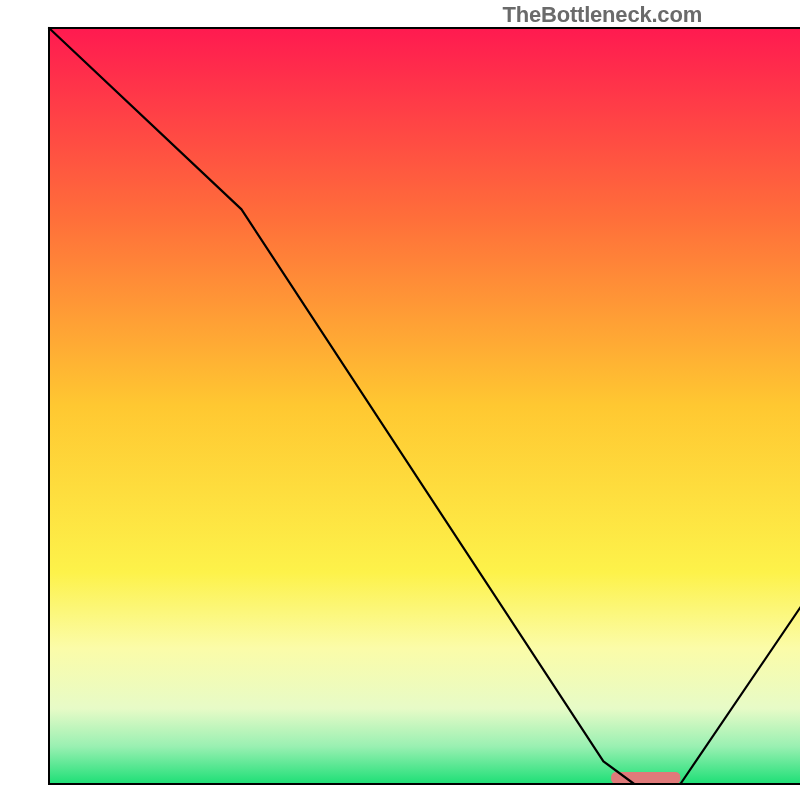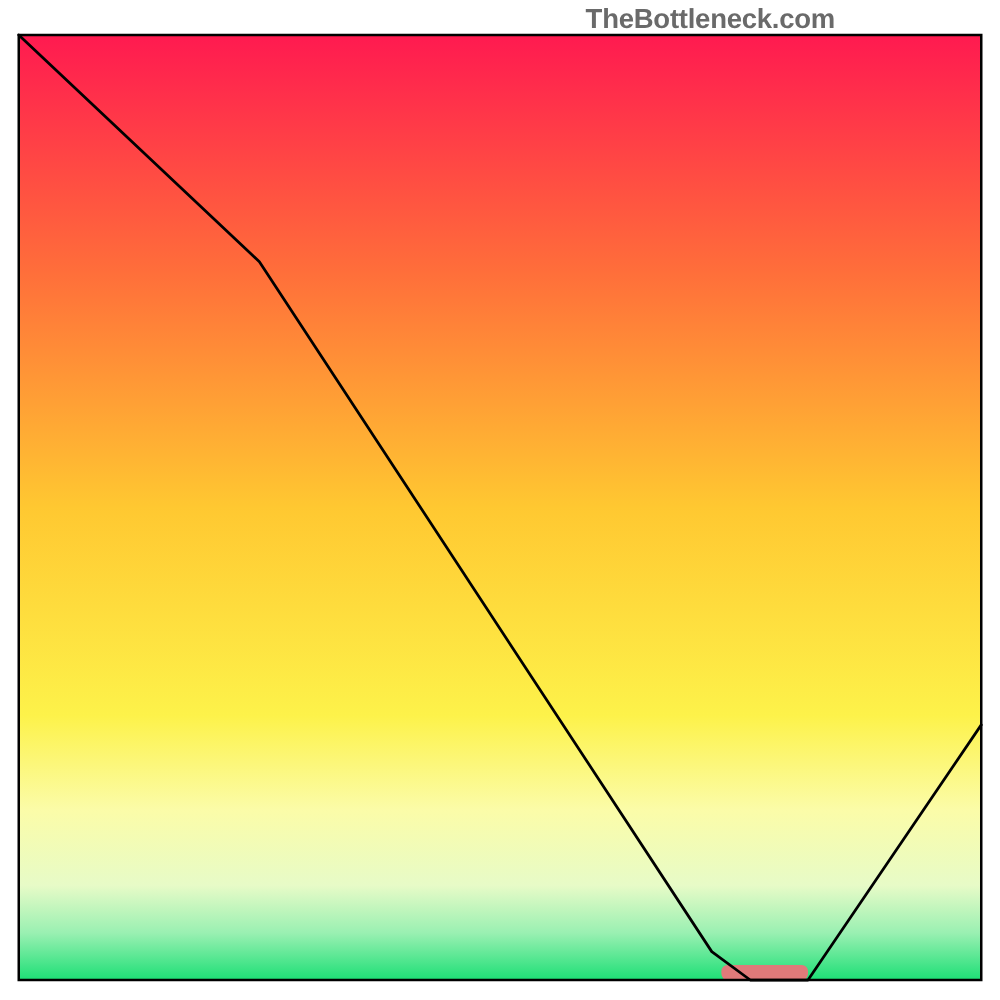--- a/index.html
+++ b/index.html
@@ -7,20 +7,21 @@
     padding: 0;
     width: 800px;
     height: 800px;
     background: #fff;
     font-family: Arial, Helvetica, sans-serif;
   }
   .wrap {
     position: relative;
     width: 676px;
     height: 800px;
+    margin-left: 34px;
   }
   .watermark {
     position: absolute;
     top: 2px;
     right: 8px;
     color: #6a6a6a;
     font-size: 22px;
     font-weight: 600;
     letter-spacing: -0.2px;
   }

